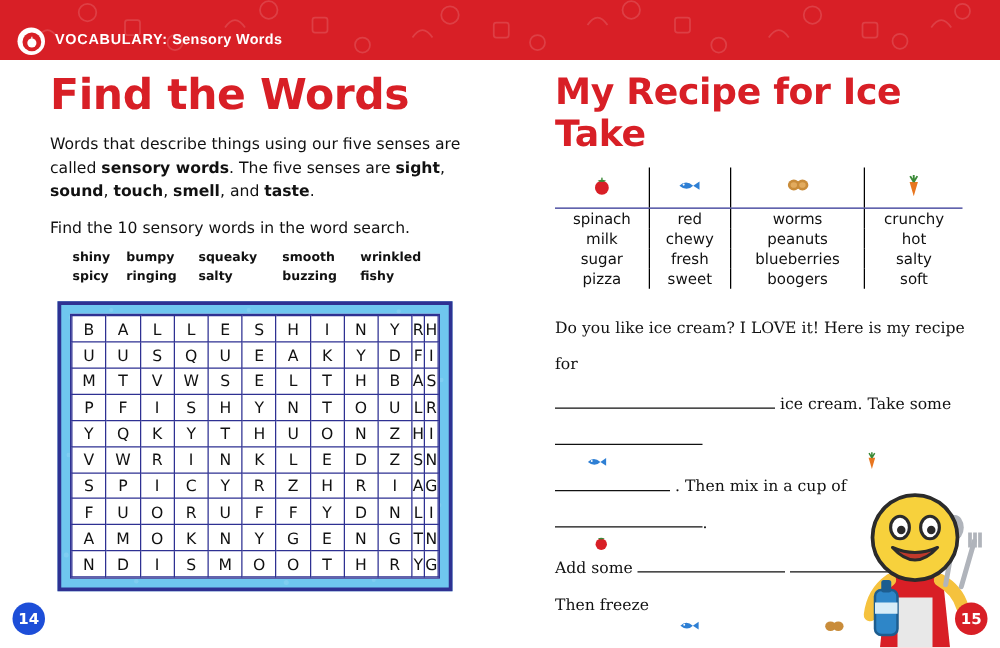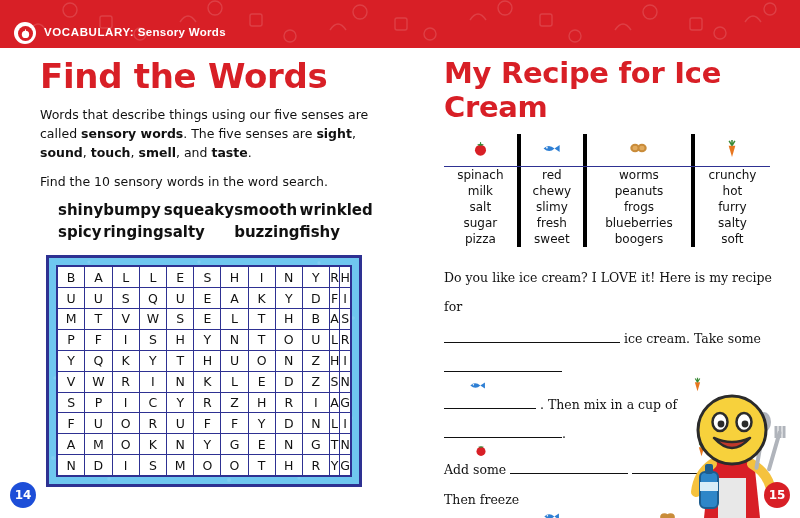--- a/index.html
+++ b/index.html
@@ -110,21 +110,21 @@
   
   .word-bank {
     margin: 4px 0 12px 18px;
     width: 300px;
   }
   .word-bank table {
     border-collapse: collapse;
     width: 100%;
   }
   .word-bank td {
-    font-size: 15px;
+    font-size: 10px;
     font-weight: bold;
     color: #111;
     padding: 2px 0;
     font-family: "DejaVu Sans", sans-serif;
     white-space: nowrap;
   }
 
   
   .ws-frame {
     width: 316px;
@@ -173,21 +173,21 @@
     margin: 2px 0 16px 0;
   }
   .pw-table td {
     text-align: center;
     font-size: 12px;
     font-family: "DejaVu Sans", sans-serif;
     color: #111;
     padding: 1px 2px;
     vertical-align: middle;
   }
-  .pw-table td.col-sep { border-left: 4px solid #000000; }
+  .pw-table td.col-sep { border-left: 1px solid #000000; }
   .pw-table tr.icon-row td { padding-bottom: 5px; height: 26px; }
   .pw-table tr.icon-row td svg,
   .pw-table tr.icon-row td span.ic { vertical-align: middle; }
   .pw-rule {
     border: none;
     border-top: 1px solid #2e3192;
     margin: 0;
   }
 
   
@@ -482,21 +482,21 @@
           <td>Y</td>
           <td>G</td>
         </tr>
       </tbody>
         </table>
     </div>
   </div>
 </div>
 
 <div class="page-right">
-  <h1 class="title right">My Recipe for Ice Cream</h1>
+  <h1 class="title right">My Recipe for Ice Take</h1>
 
   <table class="pw-table">
     <tbody>
         <tr class="icon-row">
       <td>
         <svg width="17" height="17" viewBox="0 0 20 20">
               <circle cx="10" cy="12" r="6.5" fill="#d81f26"></circle>
               <path d="M6 5.5 q4 -2 8 0 q-4 2.4 -8 0z" fill="#3a8a37"></path>
               <rect x="9.4" y="2.5" width="1.3" height="3" fill="#3a8a37"></rect>
             </svg>
@@ -534,26 +534,20 @@
       <td class="col-sep">worms</td>
       <td class="col-sep">crunchy</td>
     </tr>
     <tr>
       <td>milk</td>
       <td class="col-sep">chewy</td>
       <td class="col-sep">peanuts</td>
       <td class="col-sep">hot</td>
     </tr>
     <tr>
-      <td>salt</td>
-      <td class="col-sep">slimy</td>
-      <td class="col-sep">frogs</td>
-      <td class="col-sep">furry</td>
-    </tr>
-    <tr>
       <td>sugar</td>
       <td class="col-sep">fresh</td>
       <td class="col-sep">blueberries</td>
       <td class="col-sep">salty</td>
     </tr>
     <tr>
       <td>pizza</td>
       <td class="col-sep">sweet</td>
       <td class="col-sep">boogers</td>
       <td class="col-sep">soft</td>

